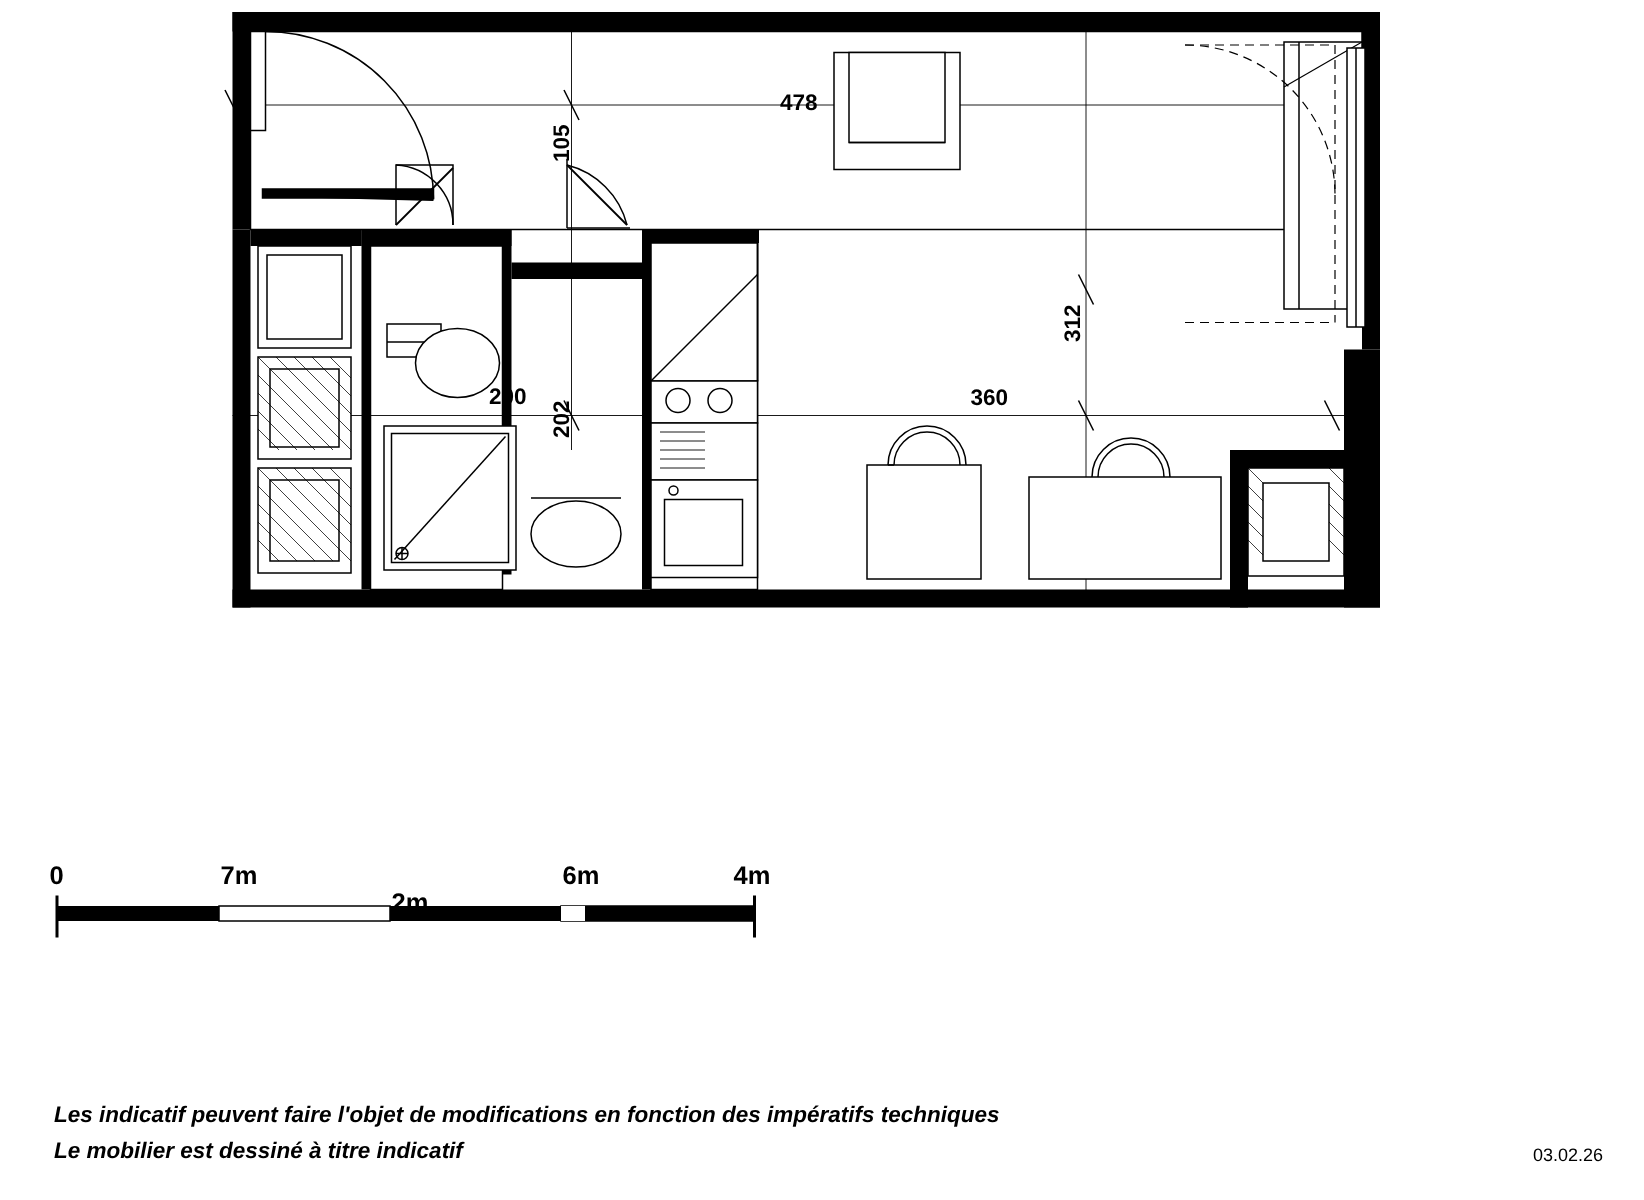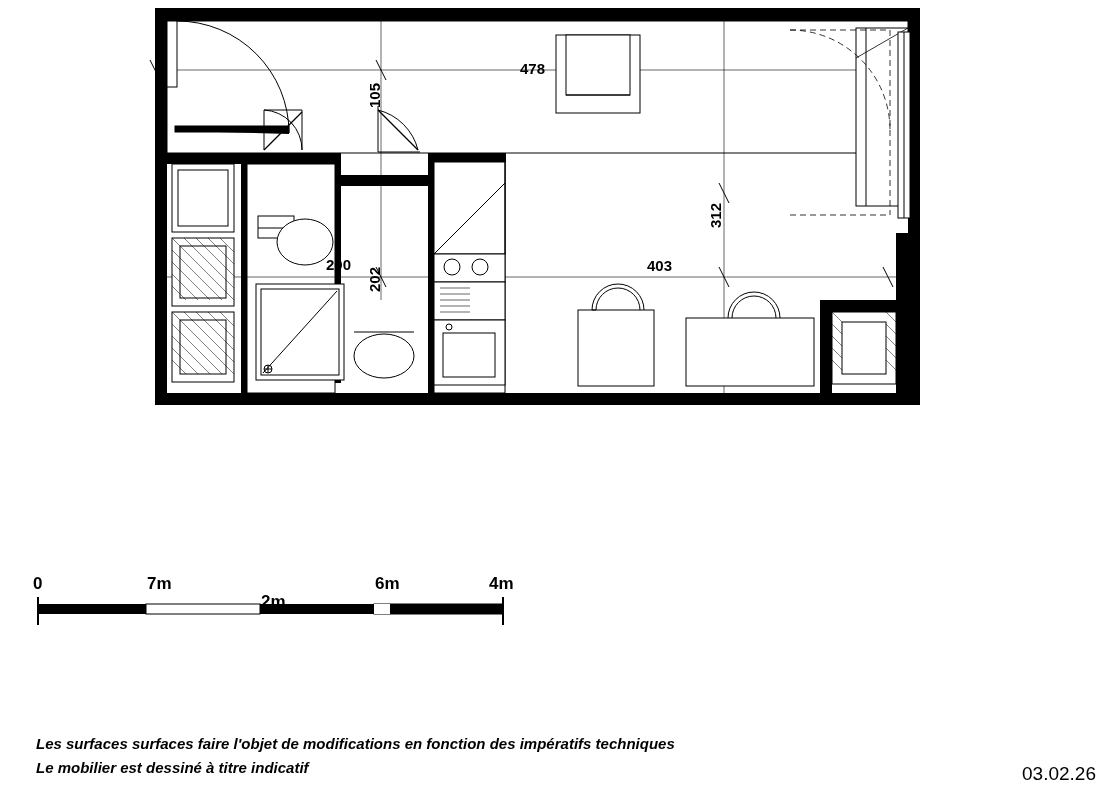--- a/index.html
+++ b/index.html
@@ -2,21 +2,21 @@
 <html><head>
 <meta charset="utf-8">
 <style>
   html,body{margin:0;padding:0;background:#ffffff;}
   body{width:1096px;height:800px;position:relative;font-family:"Liberation Sans",sans-serif;overflow:hidden;}
   .plan{position:absolute;left:0;top:0;width:1096px;height:800px;}
   .dim{position:absolute;font-size:15px;font-weight:bold;color:#000;font-family:"Liberation Sans",sans-serif;}
   .dim.vert{transform:rotate(-90deg);transform-origin:left top;}
   .scale-label{position:absolute;font-size:17px;font-weight:bold;color:#000;}
   .note{position:absolute;font-size:15px;font-style:italic;font-weight:bold;color:#000;white-space:nowrap;}
-  .date{position:absolute;font-size:19px;color:#000;}
+  .date{position:absolute;font-size:12px;color:#000;}
 </style>
 </head>
 <body>
 
 <svg class="plan" viewBox="0 0 1096 800" width="1096" height="800" xmlns="http://www.w3.org/2000/svg">
 
   <g stroke="#000" stroke-width="0.6" fill="none">
     <line x1="155" y1="70" x2="920" y2="70"></line>
     <line x1="155" y1="277" x2="920" y2="277"></line>
     <line x1="381" y1="8" x2="381" y2="300"></line>
@@ -210,34 +210,34 @@
     <line x1="376" y1="267" x2="386" y2="287"></line>
     <line x1="150" y1="60" x2="160" y2="80"></line>
   </g>
 </svg>
 
 <div class="dim" style="left:520px;top:60px;">478</div>
 <div class="dim vert" style="left:366px;top:108px;">105</div>
 <div class="dim" style="left:326px;top:256px;">200</div>
 <div class="dim vert" style="left:366px;top:292px;">202</div>
 <div class="dim vert" style="left:707px;top:228px;">312</div>
-<div class="dim" style="left:647px;top:257px;">403</div>
+<div class="dim" style="left:647px;top:257px;">360</div>
 
 <div class="scale-label" style="left:33px;top:574px;">0</div>
 <div class="scale-label" style="left:147px;top:574px;">7m</div>
 <div class="scale-label" style="left:261px;top:592px;">2m</div>
 <div class="scale-label" style="left:375px;top:574px;">6m</div>
 <div class="scale-label" style="left:489px;top:574px;">4m</div>
 
 <svg style="position:absolute;left:30px;top:595px;" width="500" height="40" xmlns="http://www.w3.org/2000/svg">
   <line x1="8" y1="2" x2="8" y2="30" stroke="#000" stroke-width="2"></line>
   <line x1="473" y1="2" x2="473" y2="30" stroke="#000" stroke-width="2"></line>
   <rect x="8" y="9" width="108" height="10" fill="#000"></rect>
   <rect x="116" y="9" width="114" height="10" fill="#fff" stroke="#000" stroke-width="1"></rect>
   <rect x="230" y="9" width="114" height="10" fill="#000"></rect>
   <rect x="344" y="9" width="129" height="10" fill="#fff" stroke="#000" stroke-width="1"></rect>
   <rect x="344" y="9" width="16" height="10" fill="#fff"></rect>
   <rect x="360" y="9" width="113" height="10" fill="#000"></rect>
 </svg>
 
-<div class="note" style="left:36px;top:735px;">Les surfaces surfaces faire l'objet de modifications en fonction des impératifs techniques</div>
+<div class="note" style="left:36px;top:735px;">Les indicatif peuvent faire l'objet de modifications en fonction des impératifs techniques</div>
 <div class="note" style="left:36px;top:759px;">Le mobilier est dessiné à titre indicatif</div>
 <div class="date" style="left:1022px;top:763px;">03.02.26</div>
 
 </body></html>

